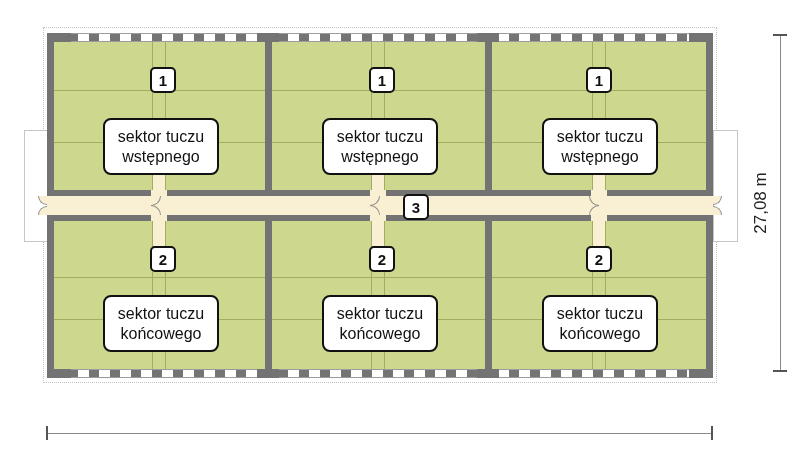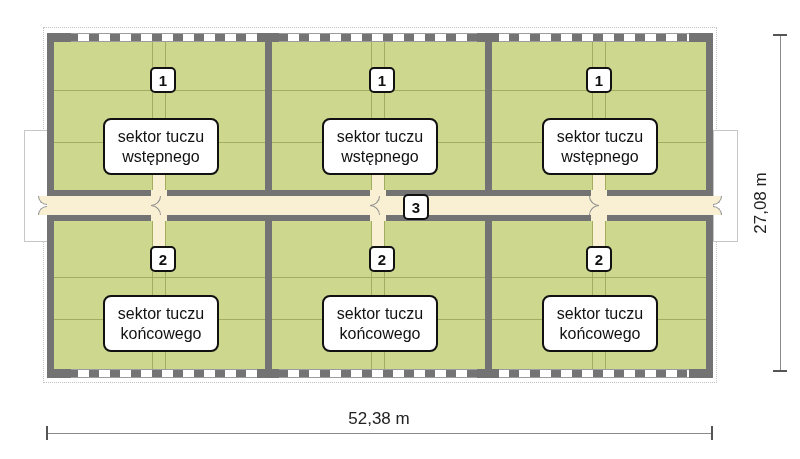--- a/index.html
+++ b/index.html
@@ -133,20 +133,19 @@
   <div class="abs rlabel" style="left:103px;top:118px;">sektor tuczu wstępnego</div>
   <div class="abs rlabel" style="left:322px;top:118px;">sektor tuczu wstępnego</div>
   <div class="abs rlabel" style="left:542px;top:118px;">sektor tuczu wstępnego</div>
   <div class="abs rlabel" style="left:103px;top:295px;">sektor tuczu końcowego</div>
   <div class="abs rlabel" style="left:322px;top:295px;">sektor tuczu końcowego</div>
   <div class="abs rlabel" style="left:542px;top:295px;">sektor tuczu końcowego</div>
 
   <div class="abs dimline" style="left:47px;top:433px;width:665px;height:1px;"></div>
   <div class="abs dimtick" style="left:46px;top:426px;width:2px;height:14px;"></div>
   <div class="abs dimtick" style="left:711px;top:426px;width:2px;height:14px;"></div>
-  <div class="abs dimtext" style="left:279px;top:409px;width:200px;height:20px;">52,38 m</div>
 
   <div class="abs dimline" style="left:780px;top:35px;width:1px;height:337px;"></div>
   <div class="abs dimtick" style="left:773px;top:34px;width:14px;height:2px;"></div>
   <div class="abs dimtick" style="left:773px;top:370px;width:14px;height:2px;"></div>
   <div class="abs dimtext" style="left:711px;top:193px;width:100px;height:20px;transform:rotate(-90deg);">27,08 m</div>
 
 </div>
 
 </body></html>

